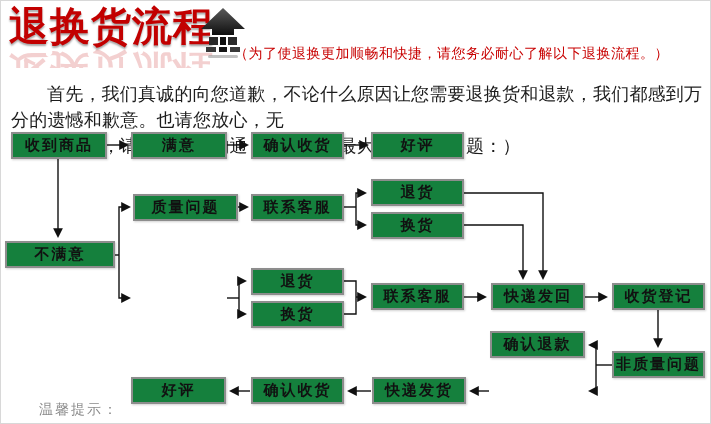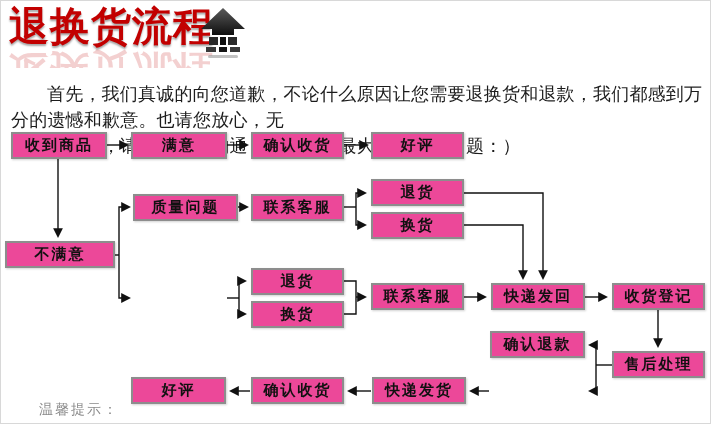--- a/index.html
+++ b/index.html
@@ -18,21 +18,21 @@
   .logo{position:absolute;left:197px;top:6px;}
   .subtitle{position:absolute;left:233px;top:42px;font-size:14px;line-height:20px;
          color:#c80000;letter-spacing:.5px;white-space:nowrap;}
   
   .intro{position:absolute;left:10px;top:80px;width:696px;font-size:18px;
          line-height:26px;color:#1c1c1c;letter-spacing:.2px;}
   .intro .l1{text-indent:2em;}
   
   .connectors{position:absolute;left:0;top:0;pointer-events:none;}
   .node{position:absolute;height:27px;box-sizing:border-box;
-        background:#ec4899;border:2px solid #8d8d8d;
+        background:#15803d;border:2px solid #8d8d8d;
         box-shadow:1px 1px 2px rgba(0,0,0,.18);
         display:flex;align-items:center;justify-content:center;
         font-size:15px;font-weight:bold;color:#111;letter-spacing:2px;
         white-space:nowrap;}
   
   .tip{position:absolute;left:30px;top:400px;font-size:14px;color:#8a8a8a;
        letter-spacing:2px;margin-left:8px;}
 </style>
 </head>
 <body>
@@ -56,20 +56,21 @@
       <rect x="11" y="30" width="9" height="8" fill="#2a2a2a"></rect>
       <rect x="22" y="30" width="6" height="8" fill="#111"></rect>
       <rect x="30" y="30" width="9" height="8" fill="#2a2a2a"></rect>
       <rect x="8" y="40" width="10" height="5" fill="#3a3a3a"></rect>
       <rect x="21" y="40" width="8" height="5" fill="#151515"></rect>
       <rect x="32" y="40" width="10" height="5" fill="#3a3a3a"></rect>
       <rect x="10" y="48" width="30" height="3" rx="1.5" fill="#9a9a9a" opacity="0.6"></rect>
     </svg>
   </span>
 
+  <div class="subtitle">（为了使退换更加顺畅和快捷，请您务必耐心了解以下退换流程。）</div>
 
   <div class="intro">
     <div class="l1">首先，我们真诚的向您道歉，不论什么原因让您需要退换货和退款，我们都感到万分的遗憾和歉意。也请您放心，无</div>
     <div class="l2">论什么问题，请先于我们沟通，我们会尽最大努力解决问题：）</div>
   </div>
 
   <svg class="connectors" width="711" height="424" viewBox="0 0 711 424">
     <defs>
       <marker id="ah" viewBox="0 0 10 10" refX="8" refY="5" markerWidth="7" markerHeight="7" orient="auto-start-reverse">
         <path d="M0,0 L10,5 L0,10 z" fill="#111"></path>
@@ -114,19 +115,19 @@
   <div class="node" style="left:250px;top:193px;width:93px">联系客服</div>
   <div class="node" style="left:370px;top:178px;width:93px">退货</div>
   <div class="node" style="left:370px;top:211px;width:93px">换货</div>
   <div class="node" style="left:4px;top:240px;width:110px">不满意</div>
   <div class="node" style="left:250px;top:267px;width:93px">退货</div>
   <div class="node" style="left:250px;top:300px;width:93px">换货</div>
   <div class="node" style="left:370px;top:282px;width:93px">联系客服</div>
   <div class="node" style="left:490px;top:282px;width:94px">快递发回</div>
   <div class="node" style="left:611px;top:282px;width:93px">收货登记</div>
   <div class="node" style="left:489px;top:330px;width:95px">确认退款</div>
-  <div class="node" style="left:611px;top:350px;width:93px">售后处理</div>
+  <div class="node" style="left:611px;top:350px;width:93px">非质量问题</div>
   <div class="node" style="left:371px;top:376px;width:94px">快递发货</div>
   <div class="node" style="left:250px;top:376px;width:93px">确认收货</div>
   <div class="node" style="left:130px;top:376px;width:95px">好评</div>
 
   <div class="tip">温馨提示：</div>
 </div>
 
 </body></html>

